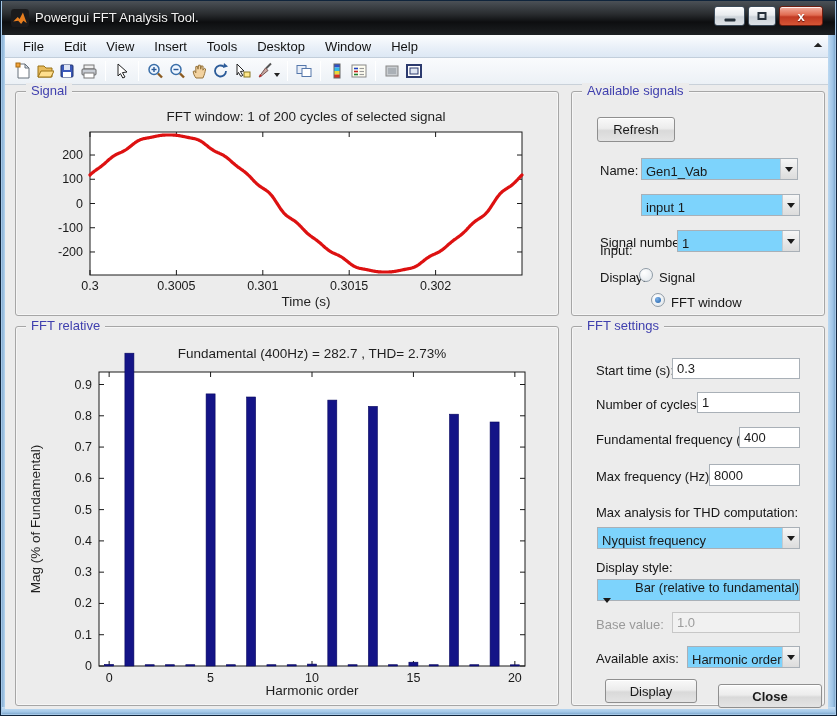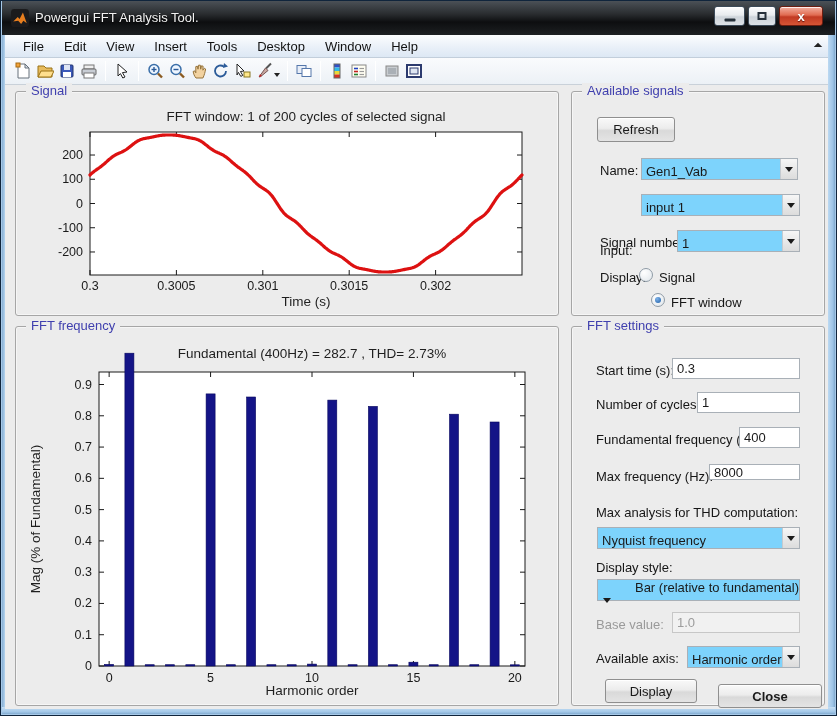--- a/index.html
+++ b/index.html
@@ -267,21 +267,21 @@
         <text x="67" y="91.26271186440678" text-anchor="end" font-size="12.5" fill="#1a1a1a">100</text>
         <line x1="74" y1="63.025423728813564" x2="79" y2="63.025423728813564" stroke="#1a1a1a"></line>
         <line x1="506" y1="63.025423728813564" x2="501" y2="63.025423728813564" stroke="#1a1a1a"></line>
         <text x="67" y="67.02542372881356" text-anchor="end" font-size="12.5" fill="#1a1a1a">200</text>
         <text x="290" y="214" text-anchor="middle" font-size="13.5" fill="#1f1f1f">Time (s)</text>
         <polyline points="74.0,83.0 74.8,82.2 75.5,81.5 76.3,80.9 77.1,80.2 77.9,79.6 78.6,79.0 79.4,78.5 80.2,77.9 80.9,77.4 81.7,76.8 82.5,76.3 83.3,75.7 84.0,75.2 84.8,74.6 85.6,74.0 86.3,73.4 87.1,72.8 87.9,72.1 88.7,71.5 89.4,70.8 90.2,70.1 91.0,69.4 91.7,68.7 92.5,68.0 93.3,67.3 94.1,66.7 94.8,66.1 95.6,65.5 96.4,64.9 97.1,64.3 97.9,63.8 98.7,63.4 99.5,62.9 100.2,62.5 101.0,62.1 101.8,61.8 102.5,61.4 103.3,61.1 104.1,60.8 104.9,60.4 105.6,60.1 106.4,59.7 107.2,59.3 107.9,58.9 108.7,58.5 109.5,58.0 110.3,57.5 111.0,57.0 111.8,56.4 112.6,55.8 113.3,55.2 114.1,54.6 114.9,54.0 115.7,53.4 116.4,52.7 117.2,52.1 118.0,51.5 118.7,51.0 119.5,50.4 120.3,49.9 121.1,49.4 121.8,48.9 122.6,48.5 123.4,48.2 124.1,47.8 124.9,47.5 125.7,47.3 126.5,47.0 127.2,46.8 128.0,46.6 128.8,46.5 129.5,46.3 130.3,46.2 131.1,46.0 131.9,45.9 132.6,45.8 133.4,45.6 134.2,45.5 134.9,45.3 135.7,45.2 136.5,45.0 137.3,44.8 138.0,44.7 138.8,44.5 139.6,44.3 140.3,44.2 141.1,44.0 141.9,43.9 142.7,43.7 143.4,43.6 144.2,43.5 145.0,43.4 145.7,43.3 146.5,43.2 147.3,43.2 148.1,43.1 148.8,43.1 149.6,43.0 150.4,43.0 151.1,43.0 151.9,43.0 152.7,43.0 153.5,43.0 154.2,43.0 155.0,43.0 155.8,43.0 156.5,43.0 157.3,43.1 158.1,43.1 158.9,43.2 159.6,43.2 160.4,43.3 161.2,43.4 161.9,43.5 162.7,43.6 163.5,43.7 164.3,43.9 165.0,44.0 165.8,44.2 166.6,44.3 167.3,44.5 168.1,44.6 168.9,44.8 169.7,45.0 170.4,45.1 171.2,45.3 172.0,45.4 172.7,45.6 173.5,45.7 174.3,45.9 175.1,46.0 175.8,46.2 176.6,46.3 177.4,46.5 178.1,46.6 178.9,46.8 179.7,47.0 180.5,47.2 181.2,47.5 182.0,47.8 182.8,48.1 183.5,48.5 184.3,48.9 185.1,49.3 185.9,49.8 186.6,50.3 187.4,50.9 188.2,51.5 188.9,52.1 189.7,52.7 190.5,53.3 191.3,53.9 192.0,54.5 192.8,55.2 193.6,55.8 194.3,56.4 195.1,56.9 195.9,57.4 196.7,57.9 197.4,58.4 198.2,58.9 199.0,59.3 199.7,59.7 200.5,60.0 201.3,60.4 202.1,60.7 202.8,61.0 203.6,61.4 204.4,61.7 205.1,62.1 205.9,62.5 206.7,62.9 207.5,63.3 208.2,63.8 209.0,64.3 209.8,64.8 210.5,65.4 211.3,66.0 212.1,66.6 212.9,67.3 213.6,67.9 214.4,68.6 215.2,69.3 215.9,70.0 216.7,70.7 217.5,71.4 218.3,72.0 219.0,72.7 219.8,73.3 220.6,73.9 221.3,74.5 222.1,75.1 222.9,75.7 223.7,76.2 224.4,76.7 225.2,77.3 226.0,77.8 226.7,78.4 227.5,79.0 228.3,79.5 229.1,80.2 229.8,80.8 230.6,81.5 231.4,82.2 232.1,82.9 232.9,83.6 233.7,84.4 234.5,85.2 235.2,86.0 236.0,86.8 236.8,87.7 237.5,88.5 238.3,89.3 239.1,90.1 239.9,90.8 240.6,91.6 241.4,92.3 242.2,92.9 242.9,93.5 243.7,94.1 244.5,94.7 245.3,95.2 246.0,95.7 246.8,96.2 247.6,96.6 248.3,97.1 249.1,97.6 249.9,98.1 250.7,98.7 251.4,99.2 252.2,99.9 253.0,100.6 253.7,101.3 254.5,102.2 255.3,103.1 256.1,104.0 256.8,105.0 257.6,106.1 258.4,107.2 259.1,108.4 259.9,109.6 260.7,110.8 261.5,112.0 262.2,113.2 263.0,114.4 263.8,115.6 264.5,116.7 265.3,117.8 266.1,118.9 266.9,119.8 267.6,120.7 268.4,121.6 269.2,122.3 269.9,123.0 270.7,123.7 271.5,124.3 272.3,124.8 273.0,125.3 273.8,125.8 274.6,126.3 275.3,126.8 276.1,127.3 276.9,127.8 277.7,128.3 278.4,128.8 279.2,129.4 280.0,130.0 280.7,130.7 281.5,131.3 282.3,132.1 283.1,132.8 283.8,133.6 284.6,134.4 285.4,135.2 286.1,136.0 286.9,136.9 287.7,137.7 288.5,138.5 289.2,139.3 290.0,140.0 290.8,140.8 291.5,141.5 292.3,142.1 293.1,142.8 293.9,143.4 294.6,144.0 295.4,144.5 296.2,145.1 296.9,145.6 297.7,146.2 298.5,146.7 299.3,147.3 300.0,147.8 300.8,148.4 301.6,149.0 302.3,149.6 303.1,150.2 303.9,150.9 304.7,151.5 305.4,152.2 306.2,152.9 307.0,153.6 307.7,154.3 308.5,155.0 309.3,155.7 310.1,156.3 310.8,156.9 311.6,157.5 312.4,158.1 313.1,158.7 313.9,159.2 314.7,159.6 315.5,160.1 316.2,160.5 317.0,160.9 317.8,161.2 318.5,161.6 319.3,161.9 320.1,162.2 320.9,162.6 321.6,162.9 322.4,163.3 323.2,163.7 323.9,164.1 324.7,164.5 325.5,165.0 326.3,165.5 327.0,166.0 327.8,166.6 328.6,167.2 329.3,167.8 330.1,168.4 330.9,169.0 331.7,169.6 332.4,170.3 333.2,170.9 334.0,171.5 334.7,172.0 335.5,172.6 336.3,173.1 337.1,173.6 337.8,174.1 338.6,174.5 339.4,174.8 340.1,175.2 340.9,175.5 341.7,175.7 342.5,176.0 343.2,176.2 344.0,176.4 344.8,176.5 345.5,176.7 346.3,176.8 347.1,177.0 347.9,177.1 348.6,177.2 349.4,177.4 350.2,177.5 350.9,177.7 351.7,177.8 352.5,178.0 353.3,178.2 354.0,178.3 354.8,178.5 355.6,178.7 356.3,178.8 357.1,179.0 357.9,179.1 358.7,179.3 359.4,179.4 360.2,179.5 361.0,179.6 361.7,179.7 362.5,179.8 363.3,179.8 364.1,179.9 364.8,179.9 365.6,180.0 366.4,180.0 367.1,180.0 367.9,180.0 368.7,180.0 369.5,180.0 370.2,180.0 371.0,180.0 371.8,180.0 372.5,180.0 373.3,179.9 374.1,179.9 374.9,179.8 375.6,179.8 376.4,179.7 377.2,179.6 377.9,179.5 378.7,179.4 379.5,179.3 380.3,179.1 381.0,179.0 381.8,178.8 382.6,178.7 383.3,178.5 384.1,178.4 384.9,178.2 385.7,178.0 386.4,177.9 387.2,177.7 388.0,177.6 388.7,177.4 389.5,177.3 390.3,177.1 391.1,177.0 391.8,176.8 392.6,176.7 393.4,176.5 394.1,176.4 394.9,176.2 395.7,176.0 396.5,175.8 397.2,175.5 398.0,175.2 398.8,174.9 399.5,174.5 400.3,174.1 401.1,173.7 401.9,173.2 402.6,172.7 403.4,172.1 404.2,171.5 404.9,170.9 405.7,170.3 406.5,169.7 407.3,169.1 408.0,168.5 408.8,167.8 409.6,167.2 410.3,166.6 411.1,166.1 411.9,165.6 412.7,165.1 413.4,164.6 414.2,164.1 415.0,163.7 415.7,163.3 416.5,163.0 417.3,162.6 418.1,162.3 418.8,162.0 419.6,161.6 420.4,161.3 421.1,160.9 421.9,160.5 422.7,160.1 423.5,159.7 424.2,159.2 425.0,158.7 425.8,158.2 426.5,157.6 427.3,157.0 428.1,156.4 428.9,155.7 429.6,155.1 430.4,154.4 431.2,153.7 431.9,153.0 432.7,152.3 433.5,151.6 434.3,151.0 435.0,150.3 435.8,149.7 436.6,149.1 437.3,148.5 438.1,147.9 438.9,147.3 439.7,146.8 440.4,146.3 441.2,145.7 442.0,145.2 442.7,144.6 443.5,144.0 444.3,143.5 445.1,142.8 445.8,142.2 446.6,141.5 447.4,140.8 448.1,140.1 448.9,139.4 449.7,138.6 450.5,137.8 451.2,137.0 452.0,136.2 452.8,135.3 453.5,134.5 454.3,133.7 455.1,132.9 455.9,132.2 456.6,131.4 457.4,130.7 458.2,130.1 458.9,129.5 459.7,128.9 460.5,128.3 461.3,127.8 462.0,127.3 462.8,126.8 463.6,126.4 464.3,125.9 465.1,125.4 465.9,124.9 466.7,124.3 467.4,123.8 468.2,123.1 469.0,122.4 469.7,121.7 470.5,120.8 471.3,119.9 472.1,119.0 472.8,118.0 473.6,116.9 474.4,115.8 475.1,114.6 475.9,113.4 476.7,112.2 477.5,111.0 478.2,109.8 479.0,108.6 479.8,107.4 480.5,106.3 481.3,105.2 482.1,104.1 482.9,103.2 483.6,102.3 484.4,101.4 485.2,100.7 485.9,100.0 486.7,99.3 487.5,98.7 488.3,98.2 489.0,97.7 489.8,97.2 490.6,96.7 491.3,96.2 492.1,95.7 492.9,95.2 493.7,94.7 494.4,94.2 495.2,93.6 496.0,93.0 496.7,92.3 497.5,91.7 498.3,90.9 499.1,90.2 499.8,89.4 500.6,88.6 501.4,87.8 502.1,87.0 502.9,86.1 503.7,85.3 504.5,84.5 505.2,83.7 506.0,83.0" fill="none" stroke="#dd1111" stroke-width="3.2" stroke-linejoin="round" stroke-linecap="round"></polyline>
       </svg>
   </div>
 
   <div id="panel-fft" class="panel">
-    <span class="panel-label">FFT frequency</span>
+    <span class="panel-label">FFT relative</span>
     <svg id="fft-svg" class="plot-svg" width="542" height="378" style="overflow:visible">
         <rect x="83" y="45" width="426" height="294" fill="#ffffff" stroke="#1a1a1a"></rect>
         <text x="296" y="31" text-anchor="middle" font-size="13.5" fill="#1f1f1f">Fundamental (400Hz) = 282.7 , THD= 2.73%</text>
         <text x="24" y="192" transform="rotate(-90 24 192)" text-anchor="middle" font-size="13.5" fill="#1f1f1f">Mag (% of Fundamental)</text>
         <text x="296" y="368" text-anchor="middle" font-size="13.5" fill="#1f1f1f">Harmonic order</text>
         <line x1="93.14285714285714" y1="339" x2="93.14285714285714" y2="334" stroke="#1a1a1a"></line>
         <line x1="93.14285714285714" y1="45" x2="93.14285714285714" y2="50" stroke="#1a1a1a"></line>
         <text x="93.14285714285714" y="355" text-anchor="middle" font-size="12.5" fill="#1a1a1a">0</text>
         <line x1="194.57142857142858" y1="339" x2="194.57142857142858" y2="334" stroke="#1a1a1a"></line>
         <line x1="194.57142857142858" y1="45" x2="194.57142857142858" y2="50" stroke="#1a1a1a"></line>
@@ -392,21 +392,21 @@
     <div class="tfield" style="left:125px;top:65px;width:103px;height:21px;">
         <span>1</span>
       </div>
 
     <span class="lbl" style="left:24px;top:105px;">Fundamental frequency (Hz):</span>
     <div class="tfield" style="left:167px;top:100px;width:61px;height:21px;">
         <span>400</span>
       </div>
 
     <span class="lbl" style="left:24px;top:142px;">Max frequency (Hz):</span>
-    <div class="tfield" style="left:137px;top:137px;width:91px;height:16px;">
+    <div class="tfield" style="left:137px;top:137px;width:91px;height:22px;">
         <span>8000</span>
       </div>
 
     <span class="lbl" style="left:24px;top:178px;">Max analysis for THD computation:</span>
     <div class="combo" style="left:25px;top:200px;width:203px;height:22px;">
       <span class="combo-text">Nyquist frequency</span>
       <span class="combo-btn"></span>
     </div>
 
     <span class="lbl" style="left:24px;top:233px;">Display style:</span>

